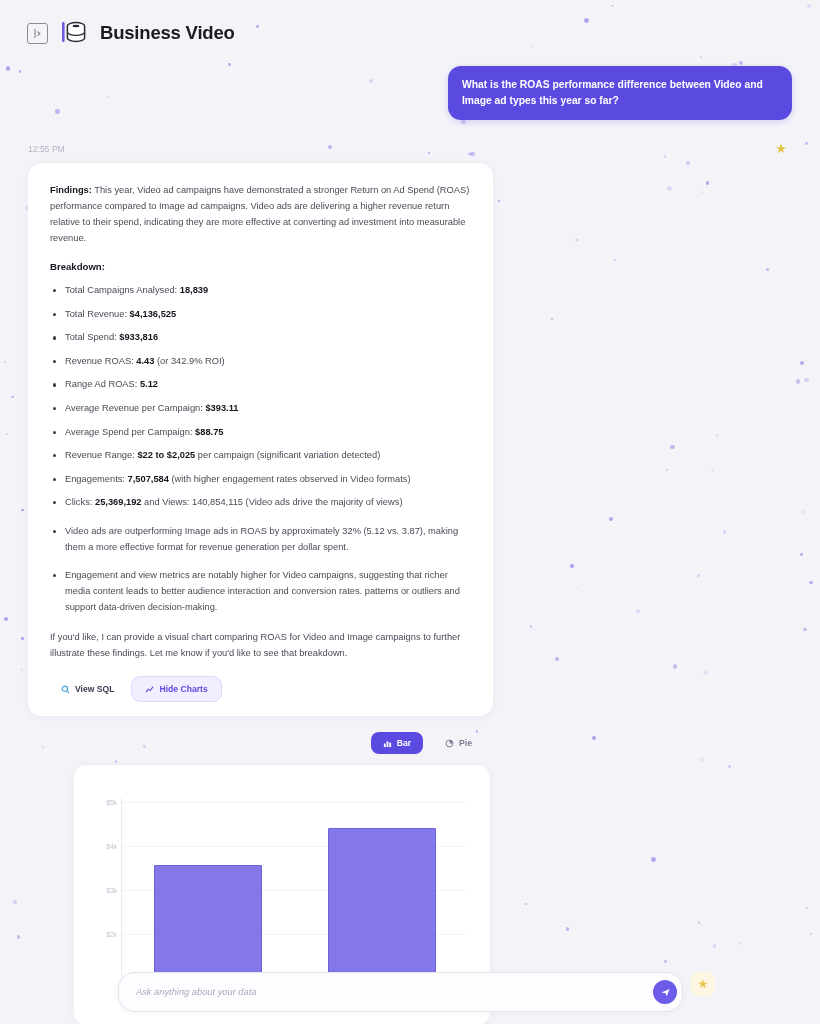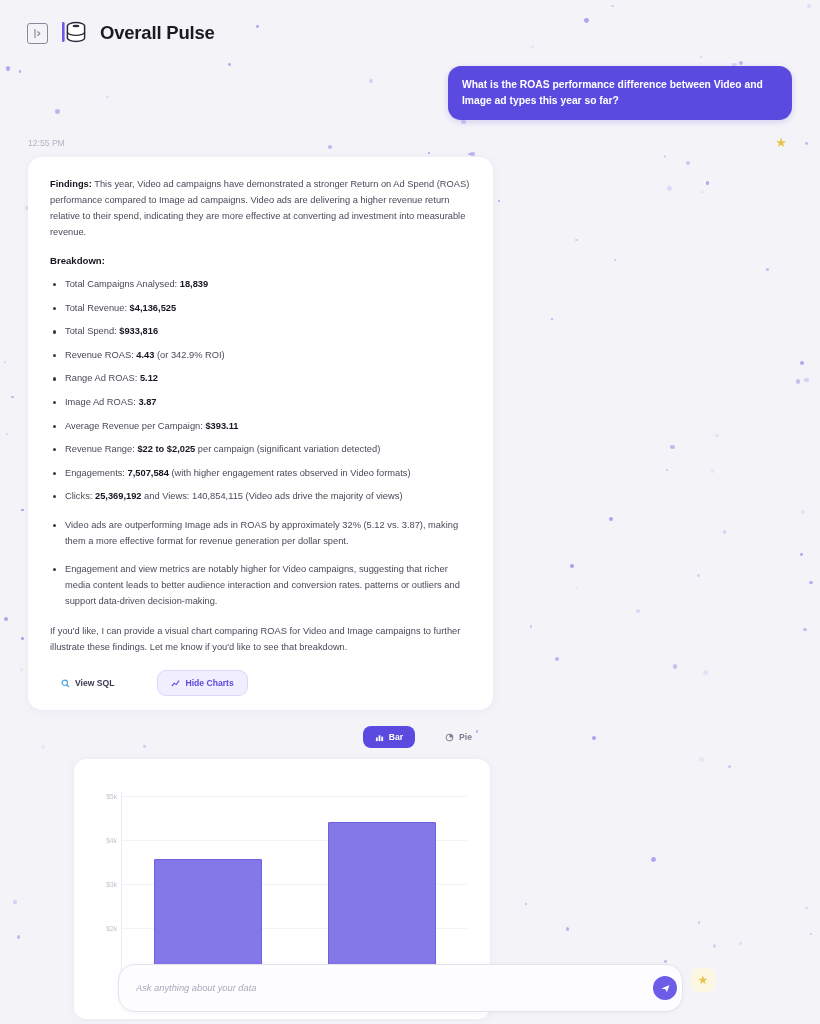--- a/index.html
+++ b/index.html
@@ -46,21 +46,21 @@
     border-radius: 13px;
     padding: 11px 14px 12px 14px;
     max-width: 344px;
     font-size: 10.3px;
     line-height: 1.52;
     font-weight: 600;
     box-shadow: 0 2px 7px rgba(91,74,224,.22);
   }
   .meta-row {
     display: flex; align-items: center; justify-content: space-between;
-    margin-top: 16px; padding: 0 5px 0 0;
+    margin-top: 22px; padding: 0 5px 0 0;
   }
   .timestamp { font-size: 8.6px; color: #b4b4c4; }
   .star-icon { font-size: 13px; color: #e8c34a; line-height: 1; }
 
   
   .assistant-card {
     margin-top: 8px;
     background: #fff;
     border-radius: 14px;
     width: 465px;
@@ -84,38 +84,38 @@
   }
   ul.bullets li::before {
     content: ""; position: absolute; left: 3px; top: 6px;
     width: 3.2px; height: 3.2px; border-radius: 50%; background: #3a3a48;
   }
   ul.bullets li b { color: #15151f; font-weight: bold; }
   ul.insights li { margin-bottom: 12px; line-height: 1.72; }
 
   .closing { font-size: 9.3px; line-height: 1.72; color: #4a4a58; margin-bottom: 14px; }
 
-  .action-row { display: flex; align-items: center; gap: 32px; }
+  .action-row { display: flex; align-items: center; gap: 6px; }
   .btn-sql {
     display: flex; align-items: center; gap: 5px;
     font-size: 8.6px; color: #3a3a50; font-weight: 600;
     padding: 6px 11px; border-radius: 8px; background: transparent;
     border: none; cursor: pointer;
   }
   .btn-hide {
     display: flex; align-items: center; gap: 5px;
     font-size: 8.6px; color: #5b4ae0; font-weight: 600;
     padding: 7px 13px; border-radius: 9px;
     background: #f0eeff; border: 1px solid #ddd8fb; cursor: pointer;
   }
 
   
   .toggle-wrap {
     width: 465px; display: flex; justify-content: flex-end;
-    gap: 18px; margin-top: 16px; padding-right: 9px;
+    gap: 10px; margin-top: 16px; padding-right: 9px;
   }
   .tgl {
     display: flex; align-items: center; gap: 5px;
     font-size: 8.6px; font-weight: 600;
     padding: 6px 12px; border-radius: 8px; cursor: pointer;
   }
   .tgl.active { background: #5b4ae0; color: #fff; }
   .tgl.inactive { background: transparent; color: #7c7c90; }
 
   
@@ -149,21 +149,21 @@
     position: absolute; bottom: 36px;
     background: #8477e8; border: 1px solid #6f60de; border-radius: 1px;
   }
 
   
   .composer {
     position: absolute; left: 118px; bottom: 12px;
     display: flex; align-items: center; gap: 8px; z-index: 5;
   }
   .input-shell {
-    width: 565px; height: 48px;
+    width: 565px; height: 40px;
     background: #fdfdff; border: 1px solid #e3e3ee;
     border-radius: 17px;
     display: flex; align-items: center;
     padding: 0 5px 0 17px;
     box-shadow: 0 1px 5px rgba(60,50,120,.05);
     margin-top: 16px;
   }
   .chat-input {
     flex: 1; border: none; outline: none; background: transparent;
     font-size: 9.3px; color: #3a3a50;
@@ -347,21 +347,21 @@
   </div>
   <div class="db-icon">
     <svg width="26" height="28" viewBox="0 0 26 28">
       <rect x="1" y="3" width="2.6" height="20" rx="1.2" fill="#6c5ce7"></rect>
       <ellipse cx="15" cy="7" rx="8.6" ry="3.4" fill="#fff" stroke="#2a2a38" stroke-width="1.5"></ellipse>
       <path d="M6.4 7 v12 a8.6 3.4 0 0 0 17.2 0 V7" fill="#fff" stroke="#2a2a38" stroke-width="1.5"></path>
       <path d="M6.4 13 a8.6 3.4 0 0 0 17.2 0" fill="none" stroke="#2a2a38" stroke-width="1.3"></path>
       <ellipse cx="15" cy="7" rx="3.4" ry="1.2" fill="#2a2a38"></ellipse>
     </svg>
   </div>
-  <div class="app-title">Overall Pulse</div>
+  <div class="app-title">Business Video</div>
 </div>
 
 <div class="chat">
 
   <div class="user-row">
     <div class="user-bubble">What is the ROAS performance difference between Video and Image ad types this year so far?</div>
   </div>
 
   <div class="meta-row">
     <div class="timestamp">12:55 PM</div>
@@ -374,22 +374,22 @@
       <b>Findings:</b><span> This year, Video ad campaigns have demonstrated a stronger Return on Ad Spend (ROAS) performance compared to Image ad campaigns. Video ads are delivering a higher revenue return relative to their spend, indicating they are more effective at converting ad investment into measurable revenue.</span>
     </div>
 
     <div class="section-head">Breakdown:</div>
     <ul class="bullets" id="breakdown-list">
         <li><span>Total Campaigns Analysed: </span><b>18,839</b><span></span></li>
         <li><span>Total Revenue: </span><b>$4,136,525</b><span></span></li>
         <li><span>Total Spend: </span><b>$933,816</b><span></span></li>
         <li><span>Revenue ROAS: </span><b>4.43</b><span> (or 342.9% ROI)</span></li>
         <li><span>Range Ad ROAS: </span><b>5.12</b><span></span></li>
-        <li><span>Image Ad ROAS: </span><b>3.87</b><span></span></li>
         <li><span>Average Revenue per Campaign: </span><b>$393.11</b><span></span></li>
+        <li><span>Average Spend per Campaign: </span><b>$88.75</b><span></span></li>
         <li><span>Revenue Range: </span><b>$22 to $2,025</b><span> per campaign (significant variation detected)</span></li>
         <li><span>Engagements: </span><b>7,507,584</b><span> (with higher engagement rates observed in Video formats)</span></li>
         <li><span>Clicks: </span><b>25,369,192</b><span> and Views: 140,854,115 (Video ads drive the majority of views)</span></li>
       </ul>
 
     <ul class="bullets insights" id="insights-list">
         <li>Video ads are outperforming Image ads in ROAS by approximately 32% (5.12 vs. 3.87), making them a more effective format for revenue generation per dollar spent.</li>
         <li>Engagement and view metrics are notably higher for Video campaigns, suggesting that richer media content leads to better audience interaction and conversion rates. patterns or outliers and support data-driven decision-making.</li>
       </ul>
 

